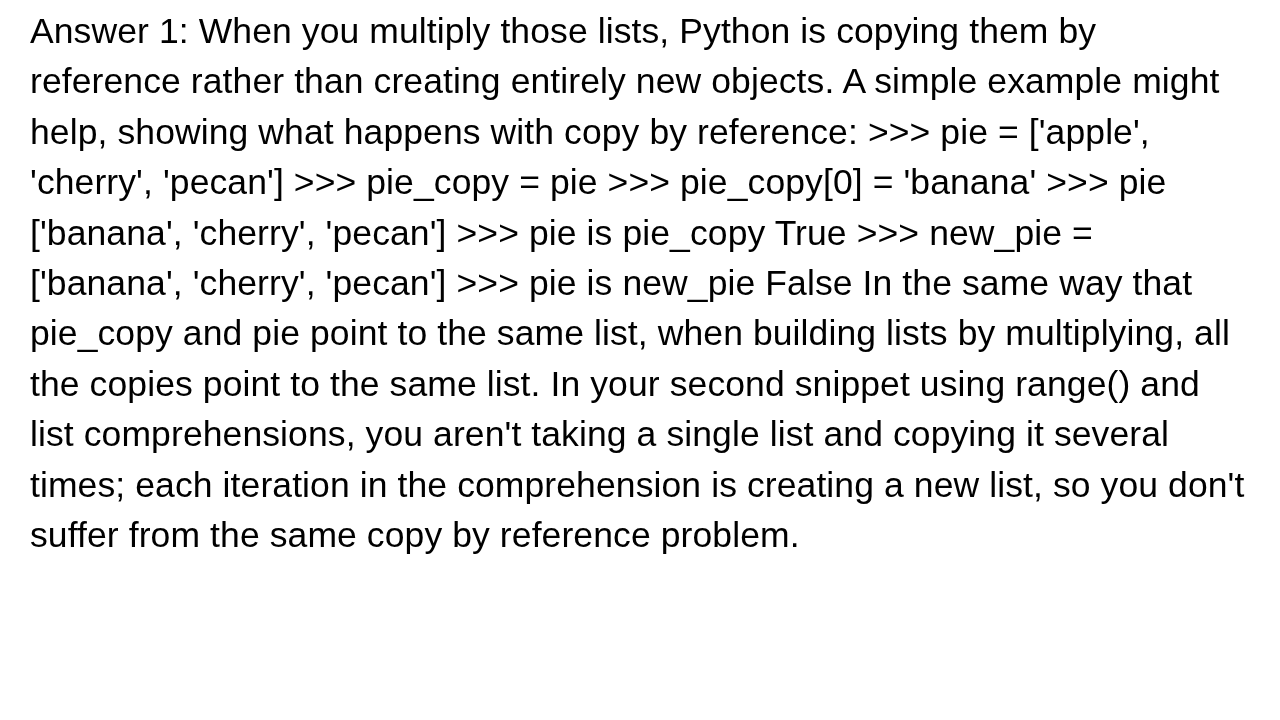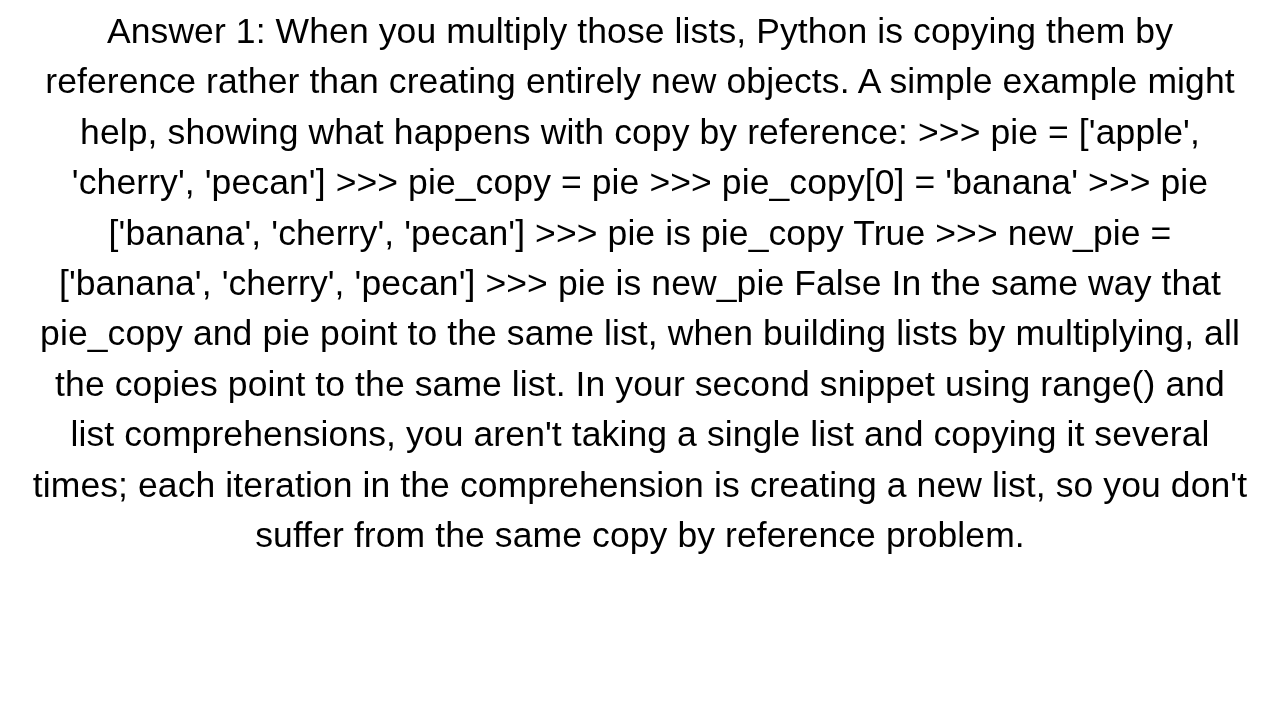--- a/index.html
+++ b/index.html
@@ -12,20 +12,19 @@
   }
   .content {
     width: 1280px;
     height: 720px;
     box-sizing: border-box;
     padding: 6px 30px 0 30px;
     font-family: Arial, Helvetica, sans-serif;
     font-size: 35.5px;
     line-height: 1.42;
     color: #000000;
-    text-align: center;
     letter-spacing: 0.1px;
   }
 </style>
 </head>
 <body>
 
 <div class="content">Answer 1: When you multiply those lists, Python is copying them by reference rather than creating entirely new objects. A simple example might help, showing what happens with copy by reference: &gt;&gt;&gt; pie = ['apple', 'cherry', 'pecan'] &gt;&gt;&gt; pie_copy = pie &gt;&gt;&gt; pie_copy[0] = 'banana' &gt;&gt;&gt; pie ['banana', 'cherry', 'pecan'] &gt;&gt;&gt; pie is pie_copy True &gt;&gt;&gt; new_pie = ['banana', 'cherry', 'pecan'] &gt;&gt;&gt; pie is new_pie False  In the same way that pie_copy and pie point to the same list, when building lists by multiplying, all the copies point to the same list. In your second snippet using range() and list comprehensions, you aren't taking a single list and copying it several times; each iteration in the comprehension is creating a new list, so you don't suffer from the same copy by reference problem.</div>
 
 </body></html>

